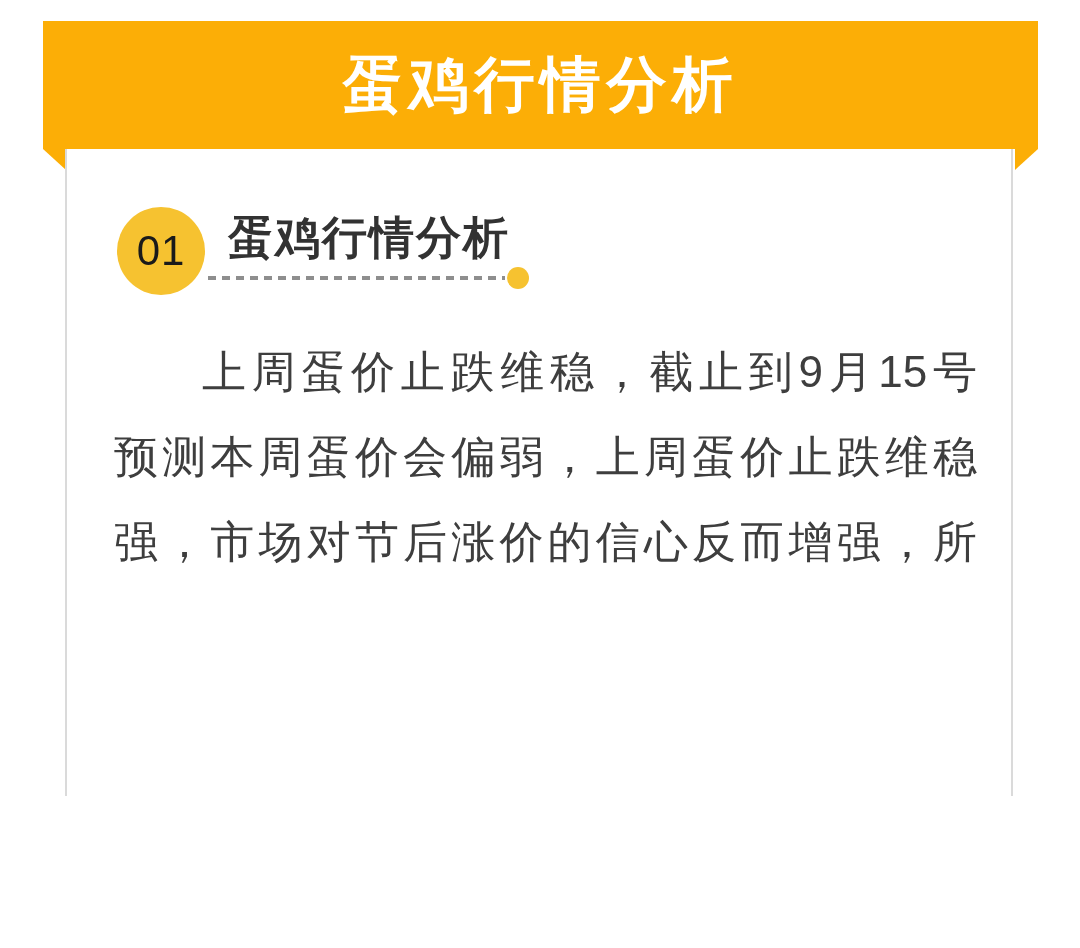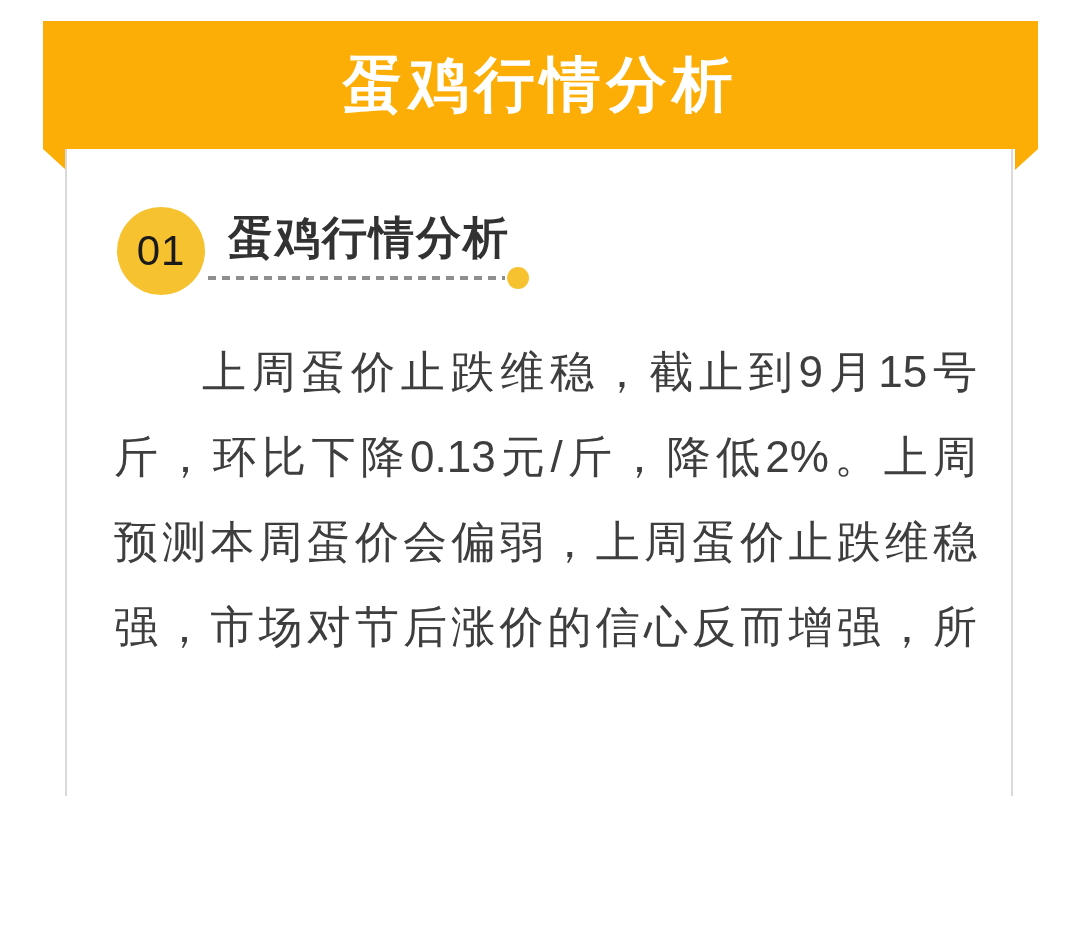--- a/index.html
+++ b/index.html
@@ -67,18 +67,17 @@
 
   <div class="badge">
     <span class="badge-num">01</span>
   </div>
   <div class="section-title">蛋鸡行情分析</div>
   <div class="dash-rule"></div>
   <div class="dash-dot"></div>
 
   <div class="article">
       <div class="line first-line">上周蛋价止跌维稳，截止到9月15号</div>
-      <div class="line">斤，环比下降0.13元/斤，降低2%。上周</div>
       <div class="line">预测本周蛋价会偏弱，上周蛋价止跌维稳</div>
       <div class="line">强，市场对节后涨价的信心反而增强，所</div>
     </div>
 
 </div>
 
 </body></html>

